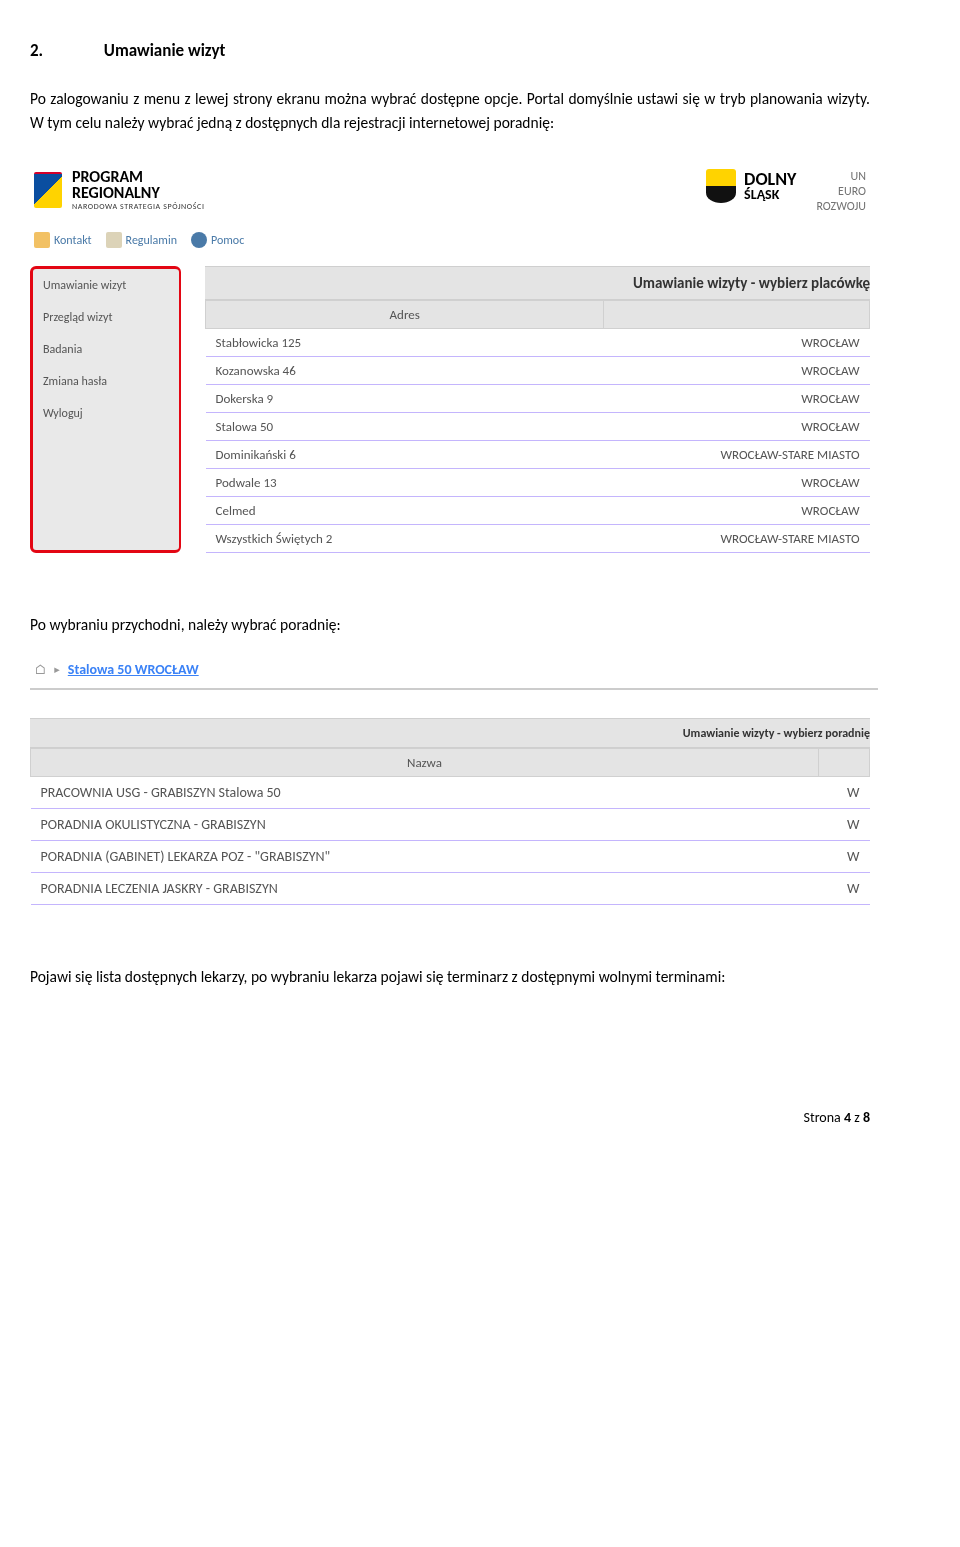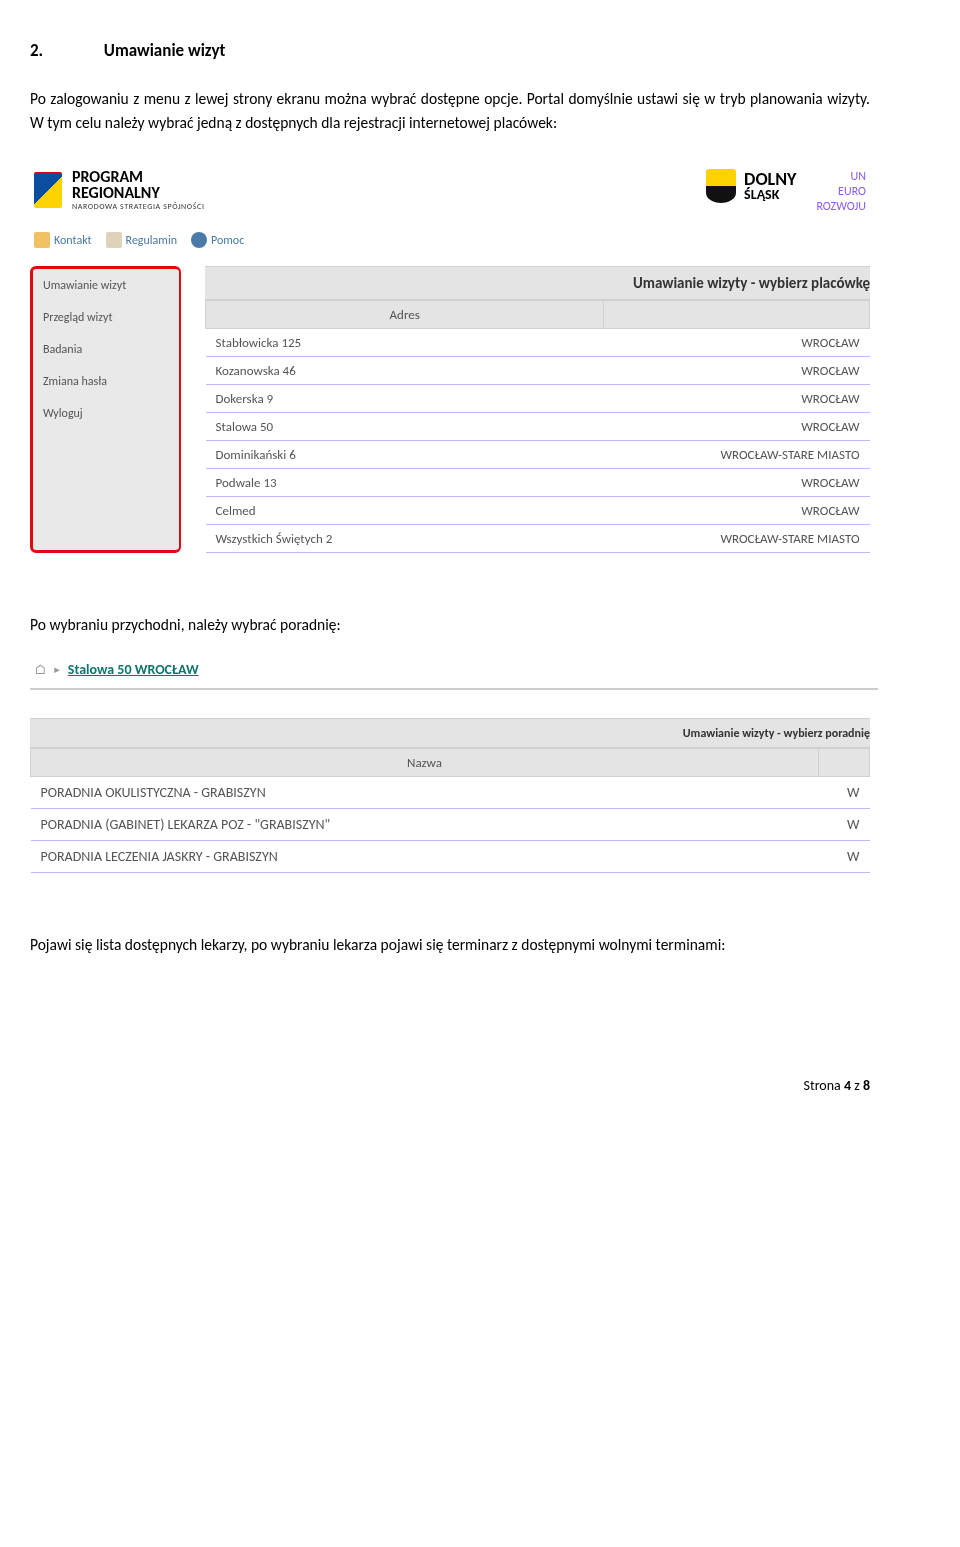--- a/index.html
+++ b/index.html
@@ -57,21 +57,21 @@
     background: linear-gradient(to bottom,#ffd300 50%,#111 50%);
     border-radius: 3px 3px 50% 50%/3px 3px 30% 30%;
   }
   .logo-ds-text { display:flex; flex-direction:column; line-height:1; }
   .logo-ds-text .t1 { font-weight: 900; font-size: 18px;}
   .logo-ds-text .t2 { font-weight: 900; font-size: 14px;}
   .right-cut {
     text-align: right;
     font-size: 12px;
     line-height: 1.25;
-    color:#8b5cf6;
+    color:#737373;
     margin-left:auto;
   }
   .mini-links {
     display: flex;
     gap: 14px;
     align-items: center;
     padding: 8px 4px 18px 4px;
     font-size: 12px;
     color: #4a7aa8;
   }
@@ -150,21 +150,21 @@
     border-bottom: 2px solid #ccc;
     width: 100%;
   }
   .breadcrumb .home-ico {
     font-size: 14px; color:#999;
   }
   .breadcrumb .arrow { color:#999; font-size:11px;}
   .breadcrumb .bc-label {
     font-weight: bold;
     text-decoration: underline;
-    color: #0f766e;
+    color: #3b82f6;
   }
   .section-title.big {
     font-size: 12px;
   }
   table.data.big td {
     font-size: 14px;
     padding: 7px 10px;
   }
   .footer {
     text-align: right;
@@ -174,21 +174,21 @@
   .footer b { font-weight: bold;}
 </style>
 </head>
 <body>
 
 <div class="heading">
   <span class="num">2.</span>
   <span>Umawianie wizyt</span>
 </div>
 
-<p class="body-text">Po zalogowaniu z menu z lewej strony ekranu można wybrać dostępne opcje. Portal domyślnie ustawi się w tryb planowania wizyty. W tym celu należy wybrać jedną z dostępnych dla rejestracji internetowej placówek:</p>
+<p class="body-text">Po zalogowaniu z menu z lewej strony ekranu można wybrać dostępne opcje. Portal domyślnie ustawi się w tryb planowania wizyty. W tym celu należy wybrać jedną z dostępnych dla rejestracji internetowej poradnię:</p>
 
 <div class="screenshot-wrap">
 
   <div class="logos-row">
     <div style="display:flex;gap:10px;align-items:center">
       <div class="logo-flag"></div>
       <div class="logo-pr-text">
         <span class="t1">PROGRAM</span>
         <span class="t2">REGIONALNY</span>
         <span class="t3">NARODOWA STRATEGIA SPÓJNOŚCI</span>
@@ -294,20 +294,24 @@
   <div class="section-title big">Umawianie wizyty - wybierz poradnię</div>
   <table class="data big">
     <thead>
       <tr>
           <th>Nazwa</th>
           <th style="width:30px;"></th>
         </tr>
     </thead>
     <tbody id="t2body">
         <tr>
+          <td>PRACOWNIA USG - GRABISZYN Stalowa 50</td>
+          <td class="right">W</td>
+        </tr>
+        <tr>
           <td>PORADNIA OKULISTYCZNA - GRABISZYN</td>
           <td class="right">W</td>
         </tr>
         <tr>
           <td>PORADNIA (GABINET) LEKARZA POZ - "GRABISZYN"</td>
           <td class="right">W</td>
         </tr>
         <tr>
           <td>PORADNIA LECZENIA JASKRY - GRABISZYN</td>
           <td class="right">W</td>

